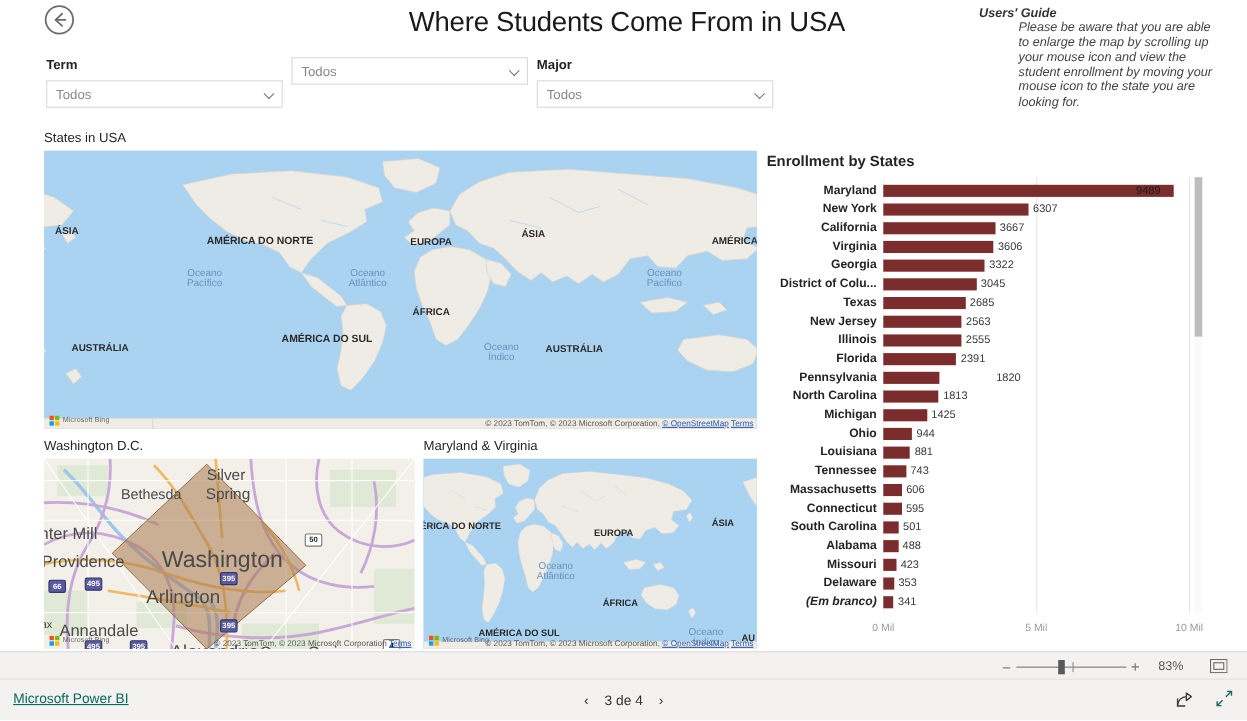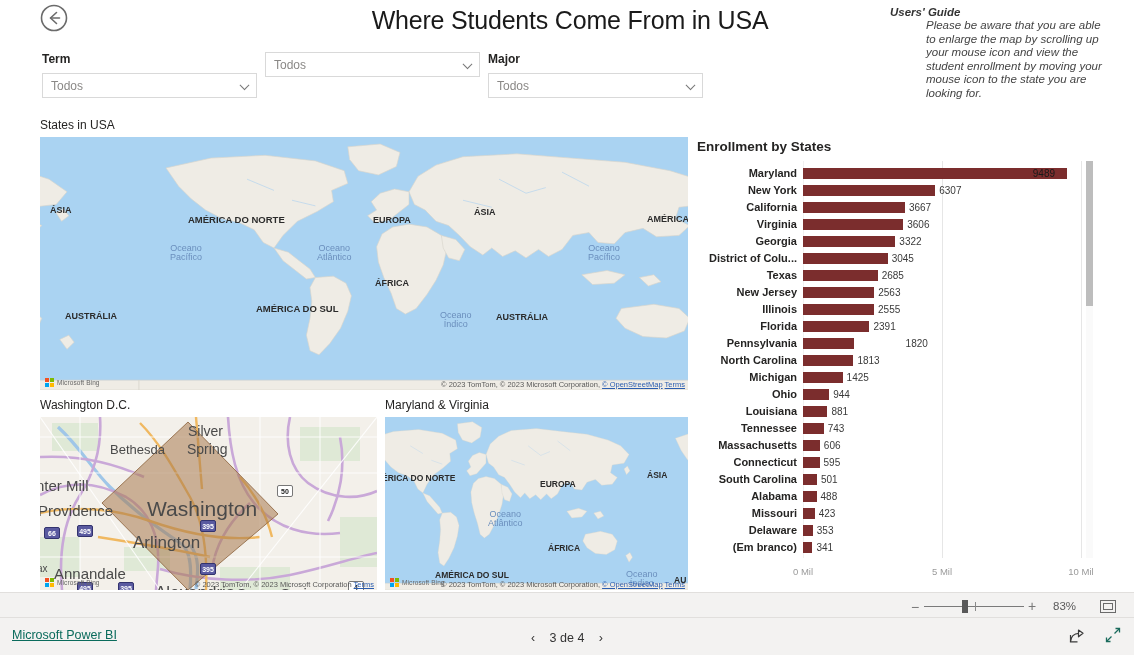--- a/index.html
+++ b/index.html
@@ -510,21 +510,21 @@
         <div class="bar-val" style="top: 319px; left: 123.928px;">501</div>
         <div class="cat-label" style="top: 335px; width: 100px; left: 0px;">Alabama</div>
         <div class="bar" style="left: 106px; top: 336px; width: 13.5664px; height: 11px; background: rgb(123, 45, 45);"></div>
         <div class="bar-val" style="top: 336px; left: 123.566px;">488</div>
         <div class="cat-label" style="top: 352px; width: 100px; left: 0px;">Missouri</div>
         <div class="bar" style="left: 106px; top: 353px; width: 11.7594px; height: 11px; background: rgb(123, 45, 45);"></div>
         <div class="bar-val" style="top: 353px; left: 121.759px;">423</div>
         <div class="cat-label" style="top: 369px; width: 100px; left: 0px;">Delaware</div>
         <div class="bar" style="left: 106px; top: 370px; width: 9.8134px; height: 11px; background: rgb(123, 45, 45);"></div>
         <div class="bar-val" style="top: 370px; left: 119.813px;">353</div>
-        <div class="cat-label" style="top: 386px; width: 100px; left: 0px;">(Em branco)</div>
+        <div class="cat-label" style="top: 386px; width: 100px; left: 0px; font-style: italic;">(Em branco)</div>
         <div class="bar" style="left: 106px; top: 387px; width: 9.4798px; height: 11px; background: rgb(123, 45, 45);"></div>
         <div class="bar-val" style="top: 387px; left: 119.48px;">341</div>
         <div class="axis-tick" style="left: 106px; top: 411px;">0 Mil</div>
         <div class="axis-tick" style="left: 245px; top: 411px;">5 Mil</div>
         <div class="axis-tick" style="left: 384px; top: 411px;">10 Mil</div>
       </div>
     <div class="vscroll-track" id="chart-scroll-track" style="left: 389px; top: 6px; height: 397px;">
       <div class="vscroll-thumb" id="chart-scroll-thumb" style="top: 0px; height: 145px;"></div>
     </div>
   </div>

